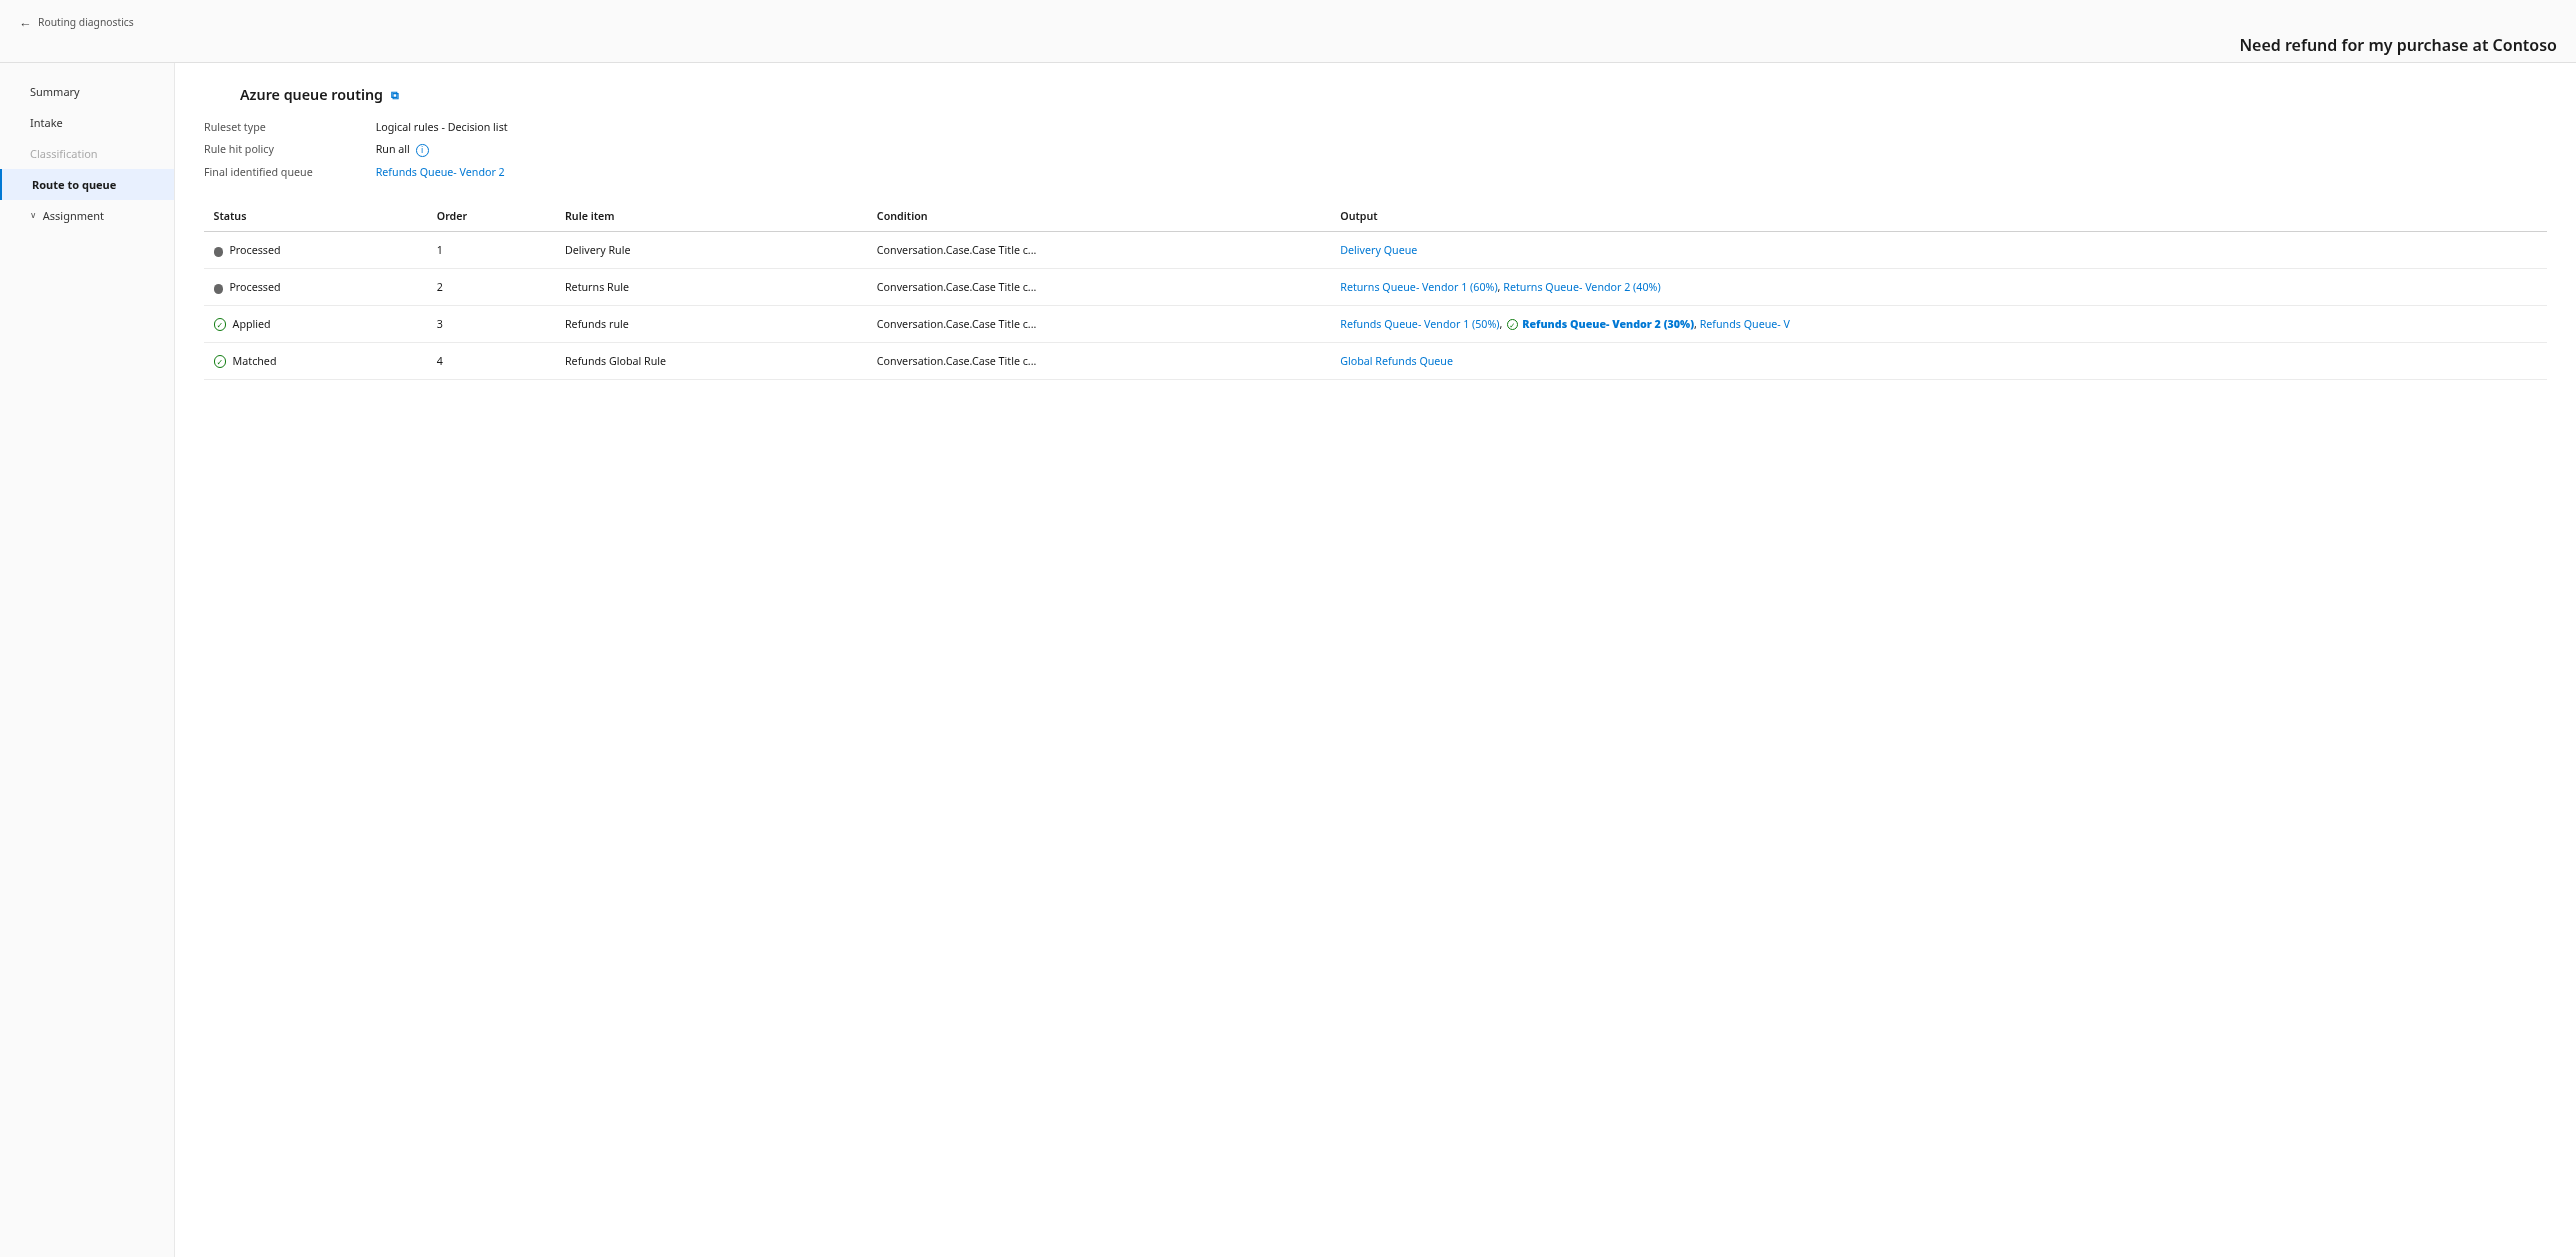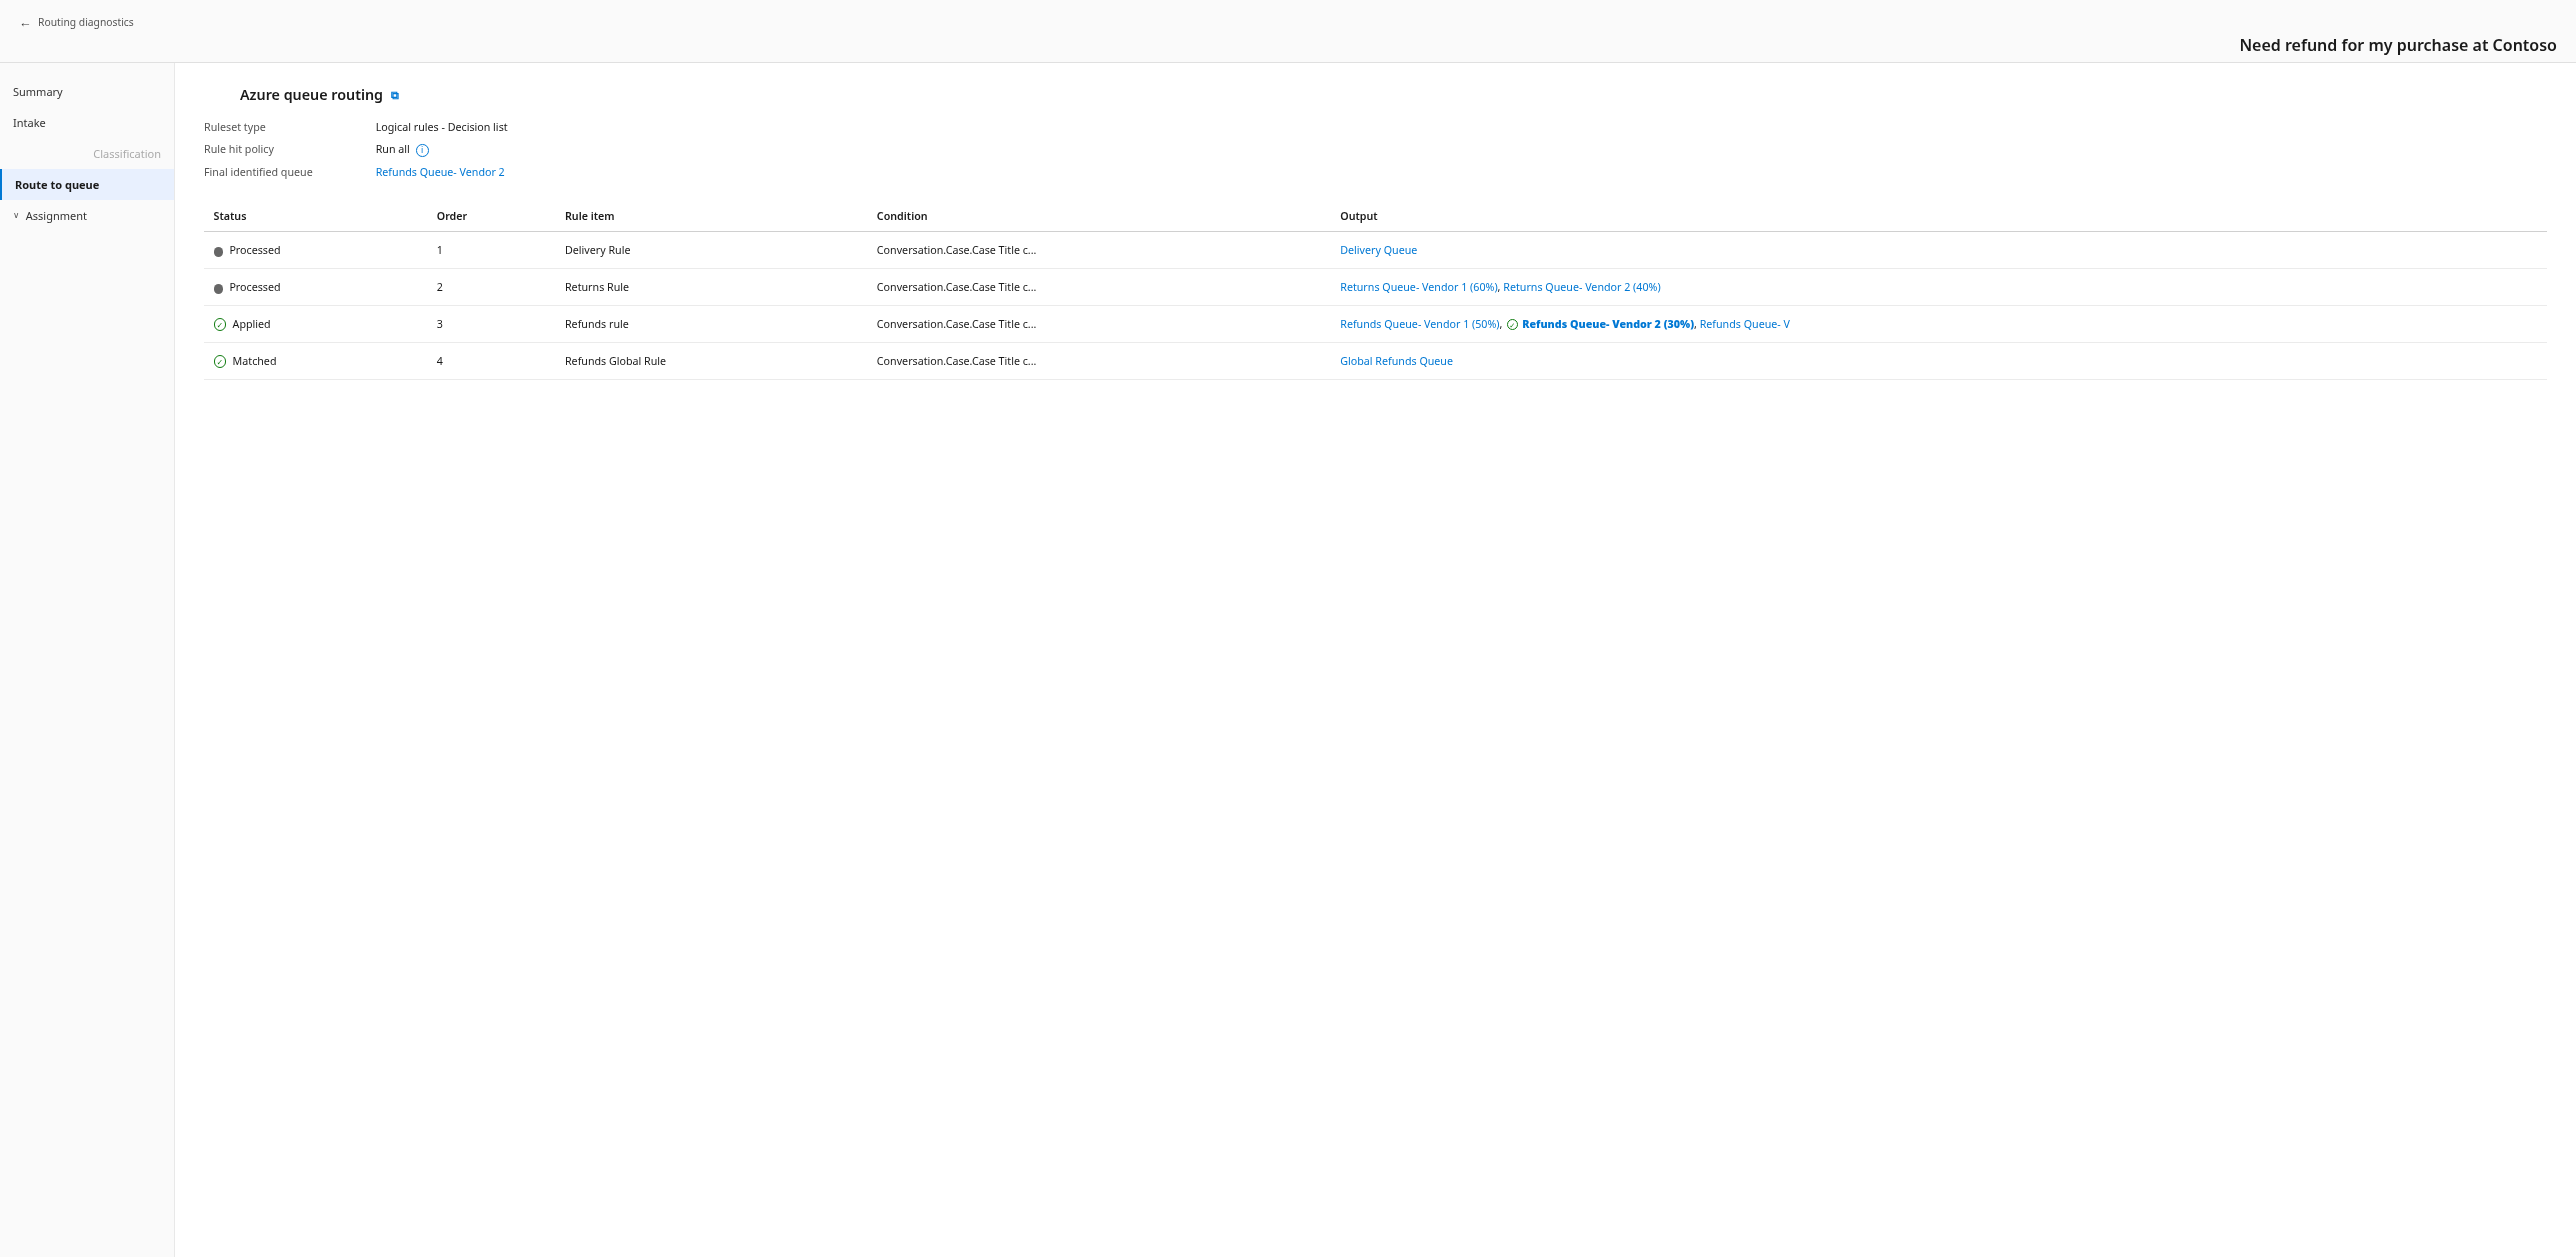--- a/index.html
+++ b/index.html
@@ -51,38 +51,37 @@
     }
     
     .sidebar {
       width: 175px;
       min-width: 175px;
       background: #fafafa;
       padding: 12.7px 0;
       border-right: 0.8px solid #e8e8e8;
     }
     .sidebar-item {
-      padding: 8px 13px;
+      padding: 8px 30px;
       cursor: pointer;
       color: #333;
       font-size: 11px;
       display: flex;
       align-items: center;
       gap: 6.4px;
     }
     .sidebar-item.active {
       background: #e8f0fe;
       border-left: 2.4px solid #0078d4;
       font-weight: 700;
       color: #1a1a1a;
     }
     .sidebar-item.disabled {
       color: #aaa;
       cursor: default;
-      justify-content: flex-end;
     }
     .sidebar-chevron {
       font-size: 8.7px;
       color: #555;
     }
     
     .content {
       flex: 1;
       padding: 22px 29px;
       overflow: auto;

